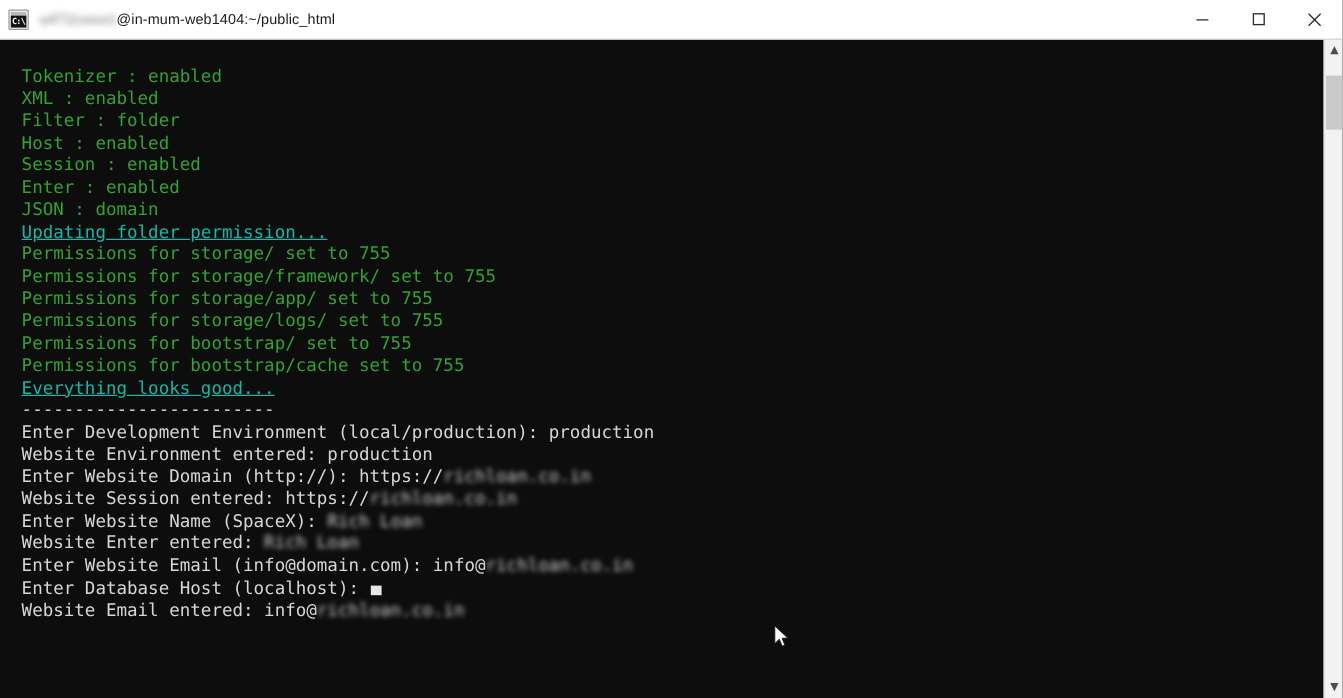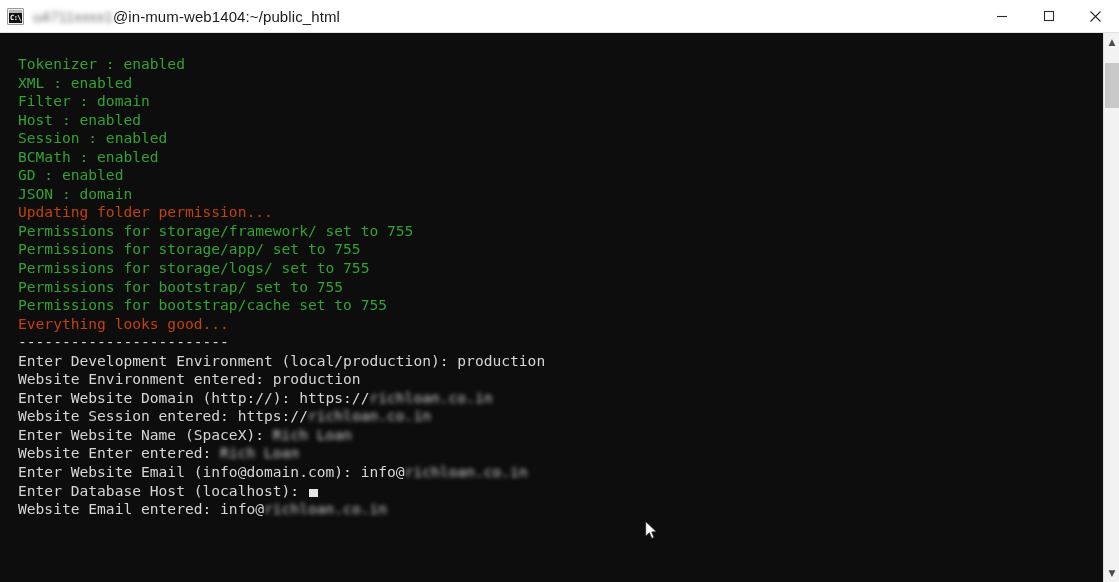--- a/index.html
+++ b/index.html
@@ -67,21 +67,21 @@
     color: #ffffff;
     font-family: "DejaVu Sans Mono", monospace;
     font-size: 7px;
     line-height: 11px;
     text-align: center;
     letter-spacing: -0.5px;
     font-weight: bold;
   }
 
   #title-text {
-    font-size: 15px;
+    font-size: 12px;
     color: #1b1b1b;
     white-space: nowrap;
     letter-spacing: 0.1px;
     font-family: "Liberation Sans", sans-serif;
   }
   #title-text .blur {
     filter: blur(2.6px);
     color: #6e6e6e;
     display: inline-block;
     vertical-align: baseline;
@@ -119,21 +119,21 @@
   }
   .line {
     font-family: "DejaVu Sans Mono", monospace;
     font-size: 14.6px;
     line-height: 18.55px;
     height: 18.55px;
     white-space: pre;
     letter-spacing: 0px;
   }
   .c-green  { color: #33a233; }
-  .c-yellow { color: #c2410c; }
+  .c-yellow { color: #14b8a6; text-decoration: underline; }
   .c-white  { color: #d6d6d6; }
   .blurtxt {
     filter: blur(2.2px);
     color: #cfcfcf;
   }
   .cursor {
     display: inline-block;
     width: 9px;
     height: 8px;
     background: #e6e6e6;
@@ -217,27 +217,27 @@
             <line x1="1.5" y1="1.5" x2="11.5" y2="11.5" stroke="#2b2b2b" stroke-width="1.1"></line>
             <line x1="11.5" y1="1.5" x2="1.5" y2="11.5" stroke="#2b2b2b" stroke-width="1.1"></line>
           </svg>
       </div>
     </div>
   </div>
 
   <div id="terminal">
       <div class="line c-green"><span>Tokenizer : enabled</span></div>
       <div class="line c-green"><span>XML : enabled</span></div>
-      <div class="line c-green"><span>Filter : domain</span></div>
+      <div class="line c-green"><span>Filter : folder</span></div>
       <div class="line c-green"><span>Host : enabled</span></div>
       <div class="line c-green"><span>Session : enabled</span></div>
-      <div class="line c-green"><span>BCMath : enabled</span></div>
-      <div class="line c-green"><span>GD : enabled</span></div>
+      <div class="line c-green"><span>Enter : enabled</span></div>
       <div class="line c-green"><span>JSON : domain</span></div>
       <div class="line c-yellow"><span>Updating folder permission...</span></div>
+      <div class="line c-green"><span>Permissions for storage/ set to 755</span></div>
       <div class="line c-green"><span>Permissions for storage/framework/ set to 755</span></div>
       <div class="line c-green"><span>Permissions for storage/app/ set to 755</span></div>
       <div class="line c-green"><span>Permissions for storage/logs/ set to 755</span></div>
       <div class="line c-green"><span>Permissions for bootstrap/ set to 755</span></div>
       <div class="line c-green"><span>Permissions for bootstrap/cache set to 755</span></div>
       <div class="line c-yellow"><span>Everything looks good...</span></div>
       <div class="line c-white"><span>------------------------</span></div>
       <div class="line c-white"><span>Enter Development Environment (local/production): production</span></div>
       <div class="line c-white"><span>Website Environment entered: production</span></div>
       <div class="line c-white"><span>Enter Website Domain (http://): https://</span><span class="blurtxt">richloan.co.in</span></div>

